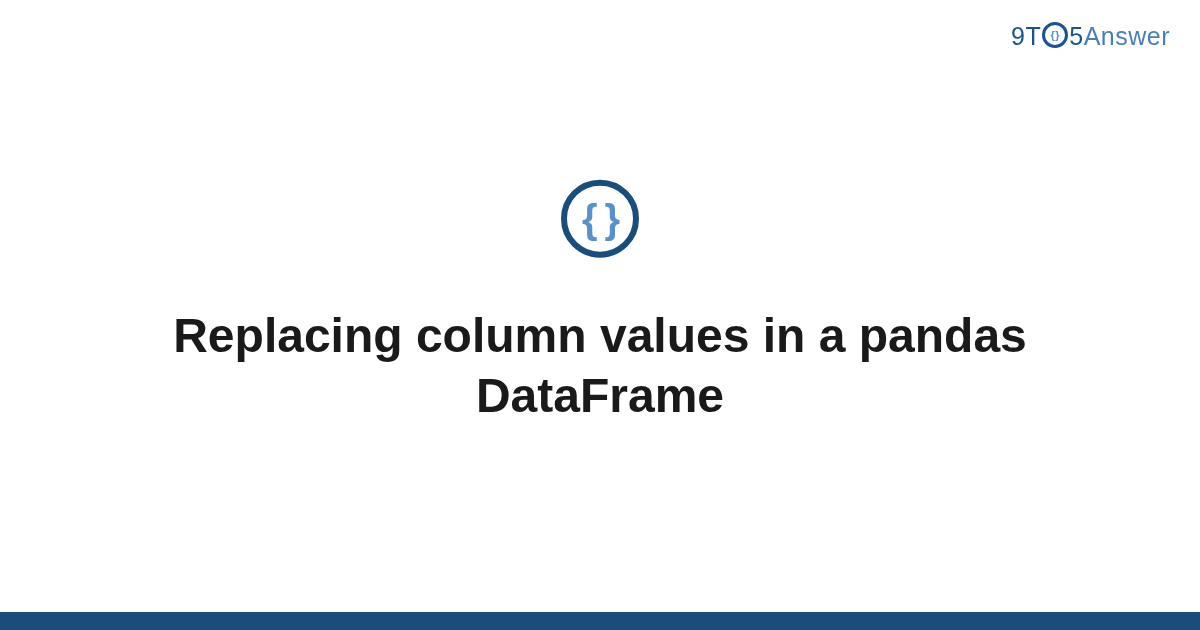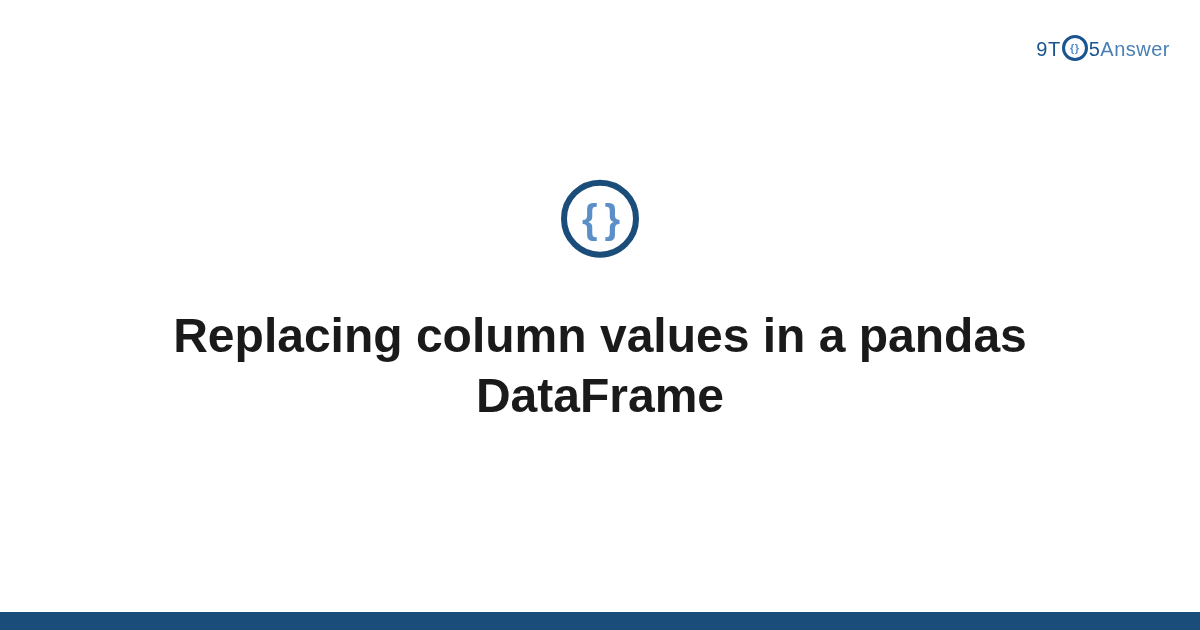--- a/index.html
+++ b/index.html
@@ -10,23 +10,23 @@
     body {
       width: 1200px;
       height: 630px;
       background: #ffffff;
       font-family: -apple-system, BlinkMacSystemFont, "Segoe UI", Helvetica, Arial, sans-serif;
       position: relative;
       overflow: hidden;
     }
     .logo {
       position: absolute;
-      top: 38px;
+      top: 22px;
       right: 30px;
-      font-size: 20px;
+      font-size: 25px;
       font-weight: 400;
       color: #1a5490;
       letter-spacing: 0.5px;
     }
     .logo .nine {
       font-weight: 400;
     }
     .logo .t {
       font-weight: 400;
     }

